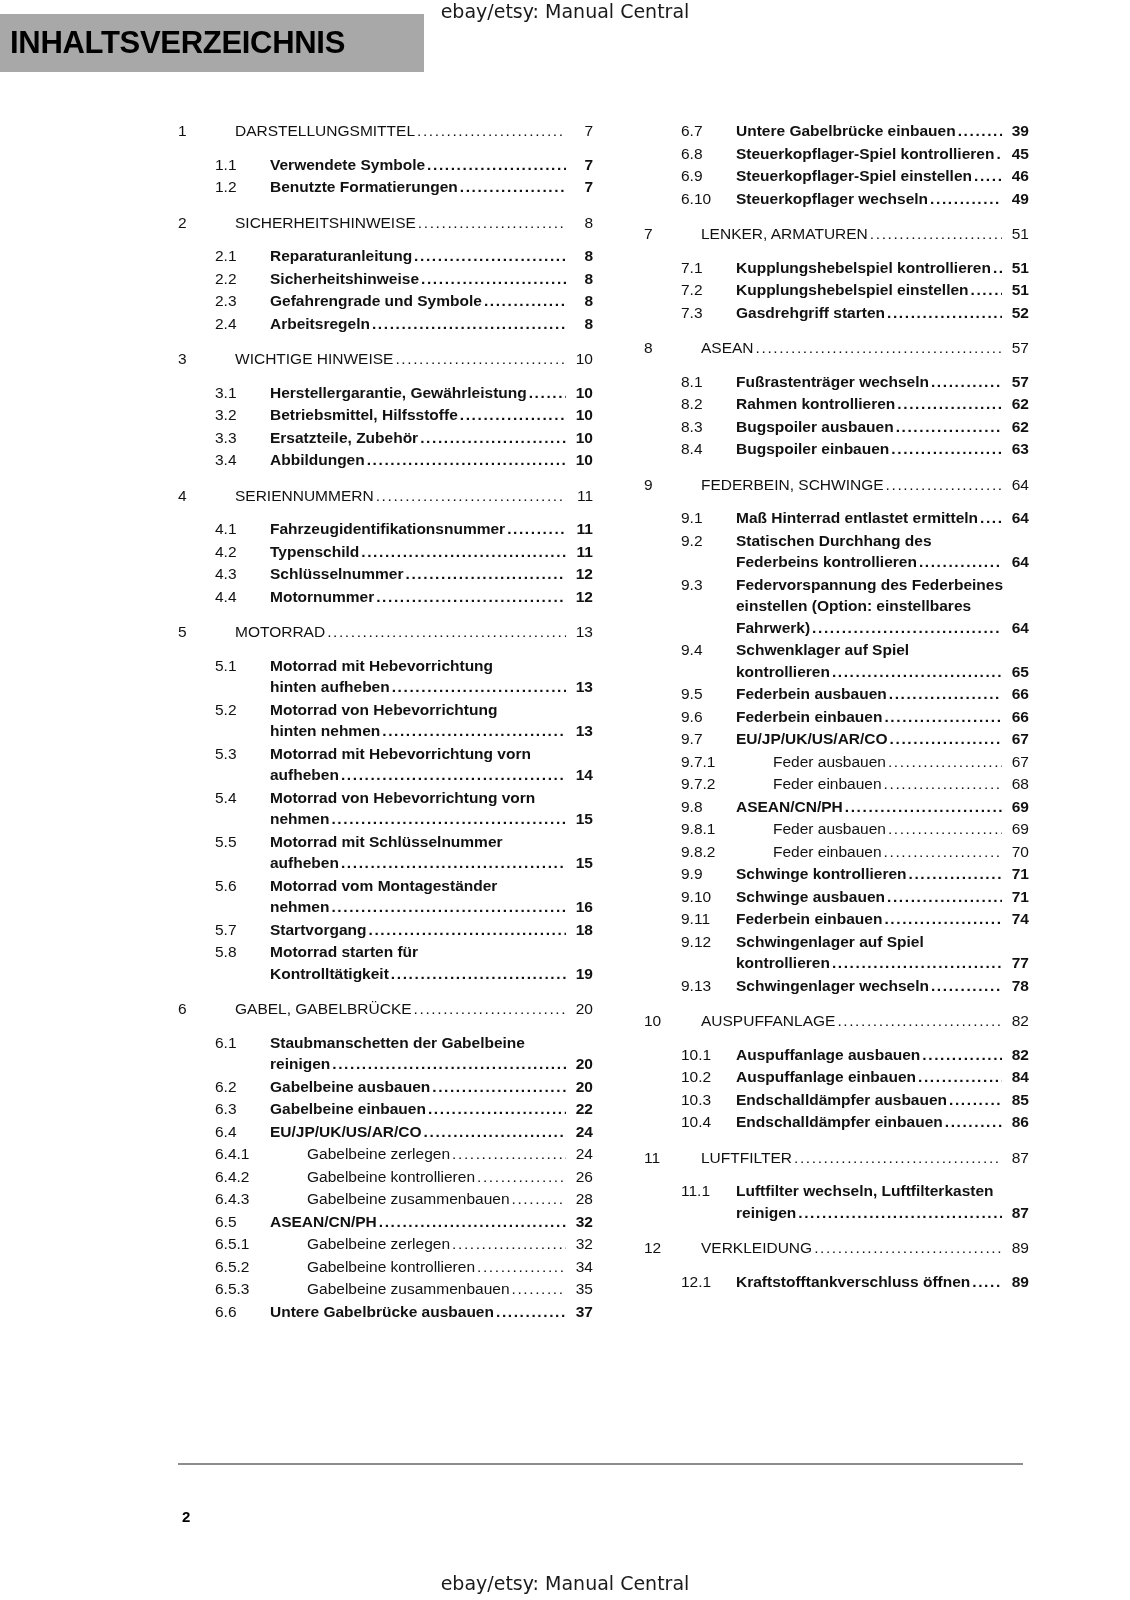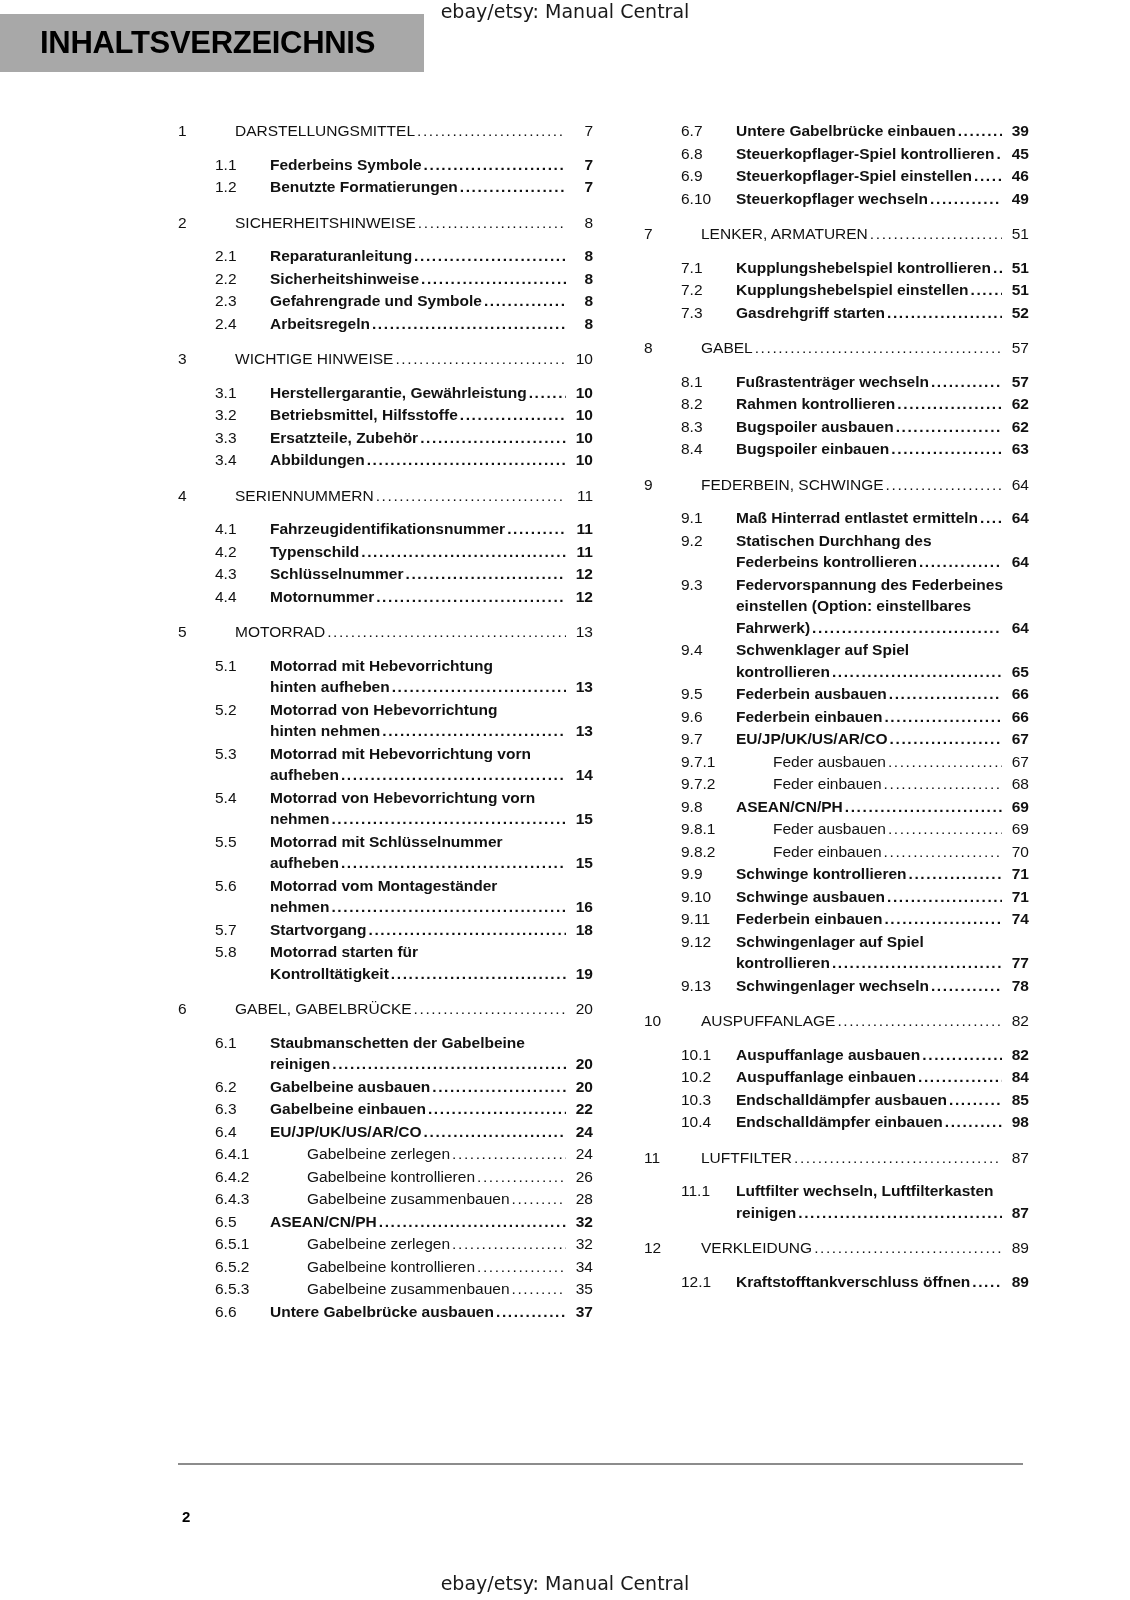--- a/index.html
+++ b/index.html
@@ -25,21 +25,21 @@
     height: 58px;
     background: #a8a8a8;
     display: flex;
     align-items: center;
   }
   .header-title {
     font-size: 31px;
     font-weight: bold;
     letter-spacing: -0.3px;
     color: #000;
-    padding-left: 40px;
+    padding-left: 10px;
     white-space: nowrap;
   }
   .watermark-top {
     position: absolute;
     left: 0;
     top: 0;
     width: 1130px;
     text-align: center;
     font-size: 19px;
     color: #1a1a1a;
@@ -168,21 +168,21 @@
             <span class="label">DARSTELLUNGSMITTEL</span>
             <span class="leader">......................................................................</span>
             <span class="page">7</span>
           </div>
         </div>
       </div>
       <div class="entry lvl2">
         <div class="num">1.1</div>
         <div class="body">
           <div class="rowline">
-            <span class="label">Federbeins Symbole</span>
+            <span class="label">Verwendete Symbole</span>
             <span class="leader">......................................................................</span>
             <span class="page">7</span>
           </div>
         </div>
       </div>
       <div class="entry lvl2">
         <div class="num">1.2</div>
         <div class="body">
           <div class="rowline">
             <span class="label">Benutzte Formatierungen</span>
@@ -648,21 +648,21 @@
             <span class="label">Gasdrehgriff starten</span>
             <span class="leader">......................................................................</span>
             <span class="page">52</span>
           </div>
         </div>
       </div>
       <div class="entry lvl1">
         <div class="num">8</div>
         <div class="body">
           <div class="rowline">
-            <span class="label">GABEL</span>
+            <span class="label">ASEAN</span>
             <span class="leader">......................................................................</span>
             <span class="page">57</span>
           </div>
         </div>
       </div>
       <div class="entry lvl2">
         <div class="num">8.1</div>
         <div class="body">
           <div class="rowline">
             <span class="label">Fußrastenträger wechseln</span>
@@ -925,21 +925,21 @@
             <span class="page">85</span>
           </div>
         </div>
       </div>
       <div class="entry lvl2">
         <div class="num">10.4</div>
         <div class="body">
           <div class="rowline">
             <span class="label">Endschalldämpfer einbauen</span>
             <span class="leader">......................................................................</span>
-            <span class="page">98</span>
+            <span class="page">86</span>
           </div>
         </div>
       </div>
       <div class="entry lvl1">
         <div class="num">11</div>
         <div class="body">
           <div class="rowline">
             <span class="label">LUFTFILTER</span>
             <span class="leader">......................................................................</span>
             <span class="page">87</span>

